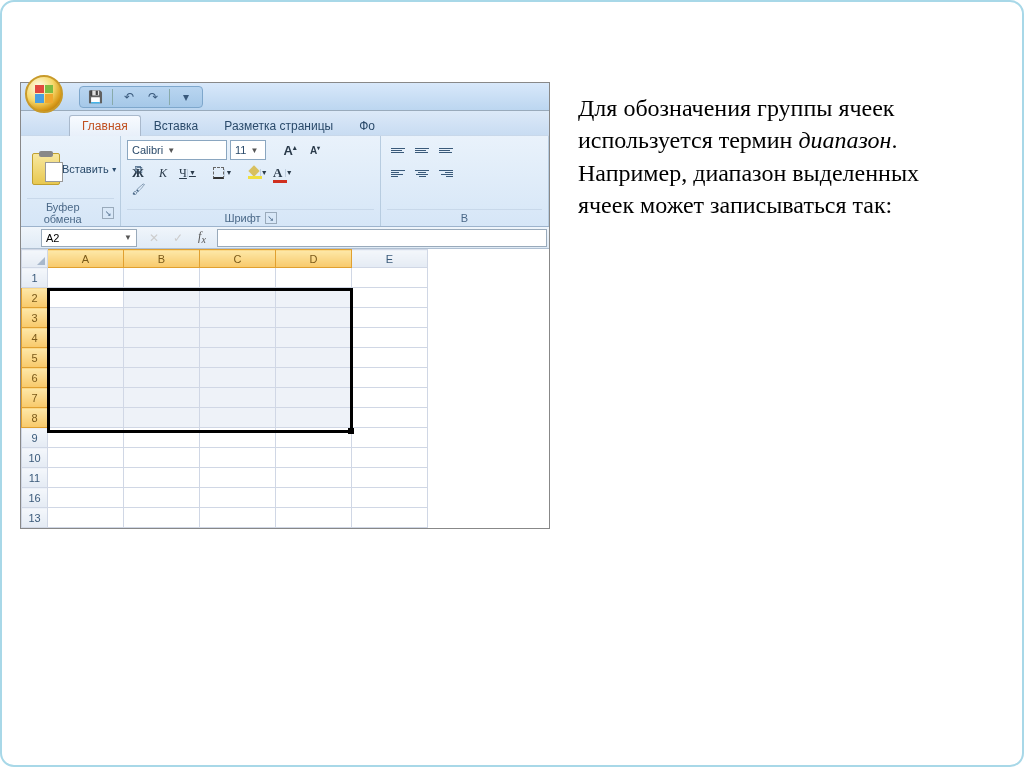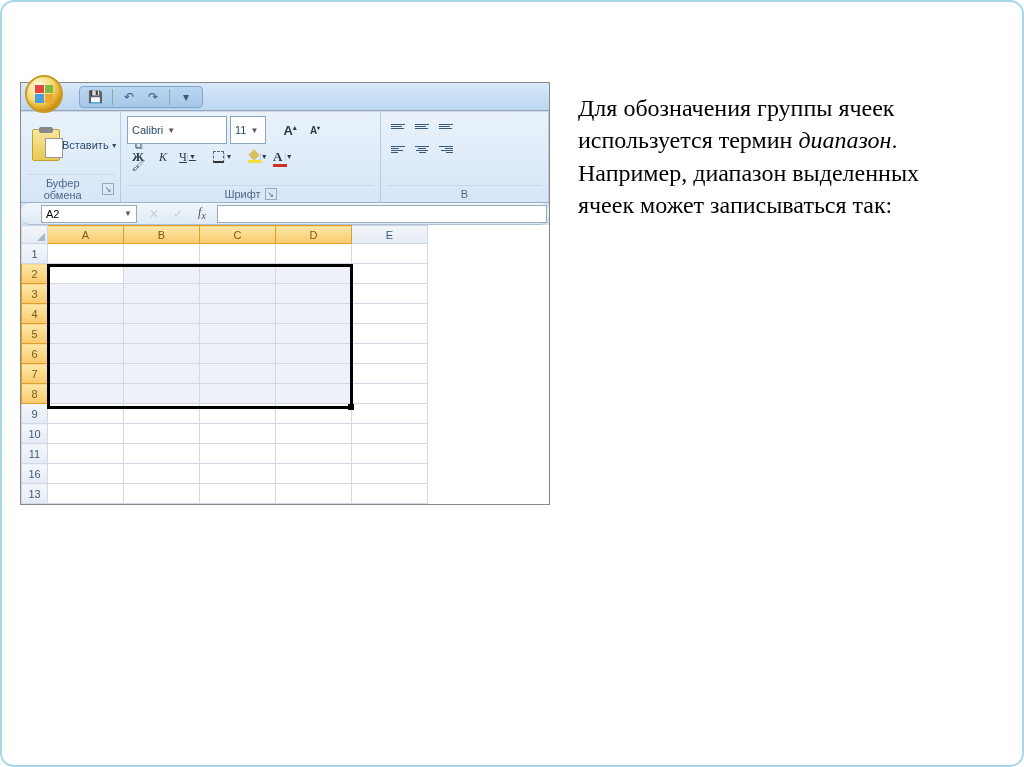--- a/index.html
+++ b/index.html
@@ -109,21 +109,21 @@
   }
   .clipboard-grp .top{display:flex;gap:4px;}
   .paste-btn{display:flex;flex-direction:row;align-items:center;gap:2px;padding:2px 4px;border:1px solid transparent;border-radius:3px;}
   .paste-icon{width:28px;height:32px;background:linear-gradient(#f8e8a0,#e8c850);border:1px solid #c0a030;border-radius:2px;position:relative;}
   .paste-icon:before{content:"";position:absolute;top:-3px;left:6px;width:14px;height:6px;background:#888;border-radius:2px;}
   .paste-icon:after{content:"";position:absolute;bottom:2px;right:-4px;width:16px;height:18px;background:#fff;border:1px solid #999;}
   .small-btns{display:flex;flex-direction:column;gap:2px;margin-left:2px;}
   .small-btn{width:20px;height:18px;border:1px solid transparent;border-radius:2px;display:flex;align-items:center;justify-content:center;font-size:11px;color:#3a5a7a;}
   .font-grp .top{display:flex;flex-direction:column;gap:3px;}
   .font-row{display:flex;gap:3px;align-items:center;}
-  .combo{background:#fff;border:1px solid #8aa6c0;height:28px;display:flex;align-items:center;padding:0 4px;font-size:11px;gap:4px;}
+  .combo{background:#fff;border:1px solid #8aa6c0;height:20px;display:flex;align-items:center;padding:0 4px;font-size:11px;gap:4px;}
   .combo .dd{font-size:8px;color:#555;}
   .fname{width:100px;}
   .fsize{width:36px;}
   .ribbon-btn{width:22px;height:20px;border:1px solid transparent;border-radius:2px;display:flex;align-items:center;justify-content:center;font-size:12px;font-family:"Times New Roman",serif;color:#2a3a4a;}
   .ribbon-btn.b{font-weight:bold;}
   .ribbon-btn.i{font-style:italic;}
   .ribbon-btn.u{text-decoration:underline;}
   .split{display:flex;}
   .split .dd{width:10px;font-size:7px;display:flex;align-items:center;justify-content:center;border-left:1px solid #c0d0e0;}
   .border-ic{width:12px;height:12px;border:1px dashed #666;border-bottom:2px solid #333;}
@@ -137,21 +137,21 @@
   .shrink-ic{font-size:10px;}
   .align-grp .top{display:flex;flex-direction:column;gap:3px;}
   .align-row{display:flex;gap:2px;}
   .align-ic{display:flex;flex-direction:column;gap:1px;width:14px;}
   .align-ic span{height:1px;background:#3a5a7a;display:block;}
   .rsep{width:1px;background:#b7cce0;margin:4px 3px;}
   
   .formula-bar{
     height:22px;background:linear-gradient(#f0f5fb,#e0ebf6);
     border-bottom:1px solid #b0c0d2;
-    display:flex;align-items:center;font-size:11px;border-radius:9px;
+    display:flex;align-items:center;font-size:11px;
   }
   .namebox{width:96px;background:#fff;border:1px solid #9ab;height:18px;margin:0 2px 0 20px;display:flex;align-items:center;padding:0 4px;justify-content:space-between;}
   .namebox .dd{font-size:8px;color:#555;}
   .fb-btns{display:flex;gap:2px;margin:0 4px;}
   .fb-btn{width:22px;height:18px;display:flex;align-items:center;justify-content:center;color:#888;font-size:12px;border:1px solid transparent;}
   .fx{font-style:italic;font-family:"Times New Roman";color:#555;}
   .formula-input{flex:1;background:#fff;border:1px solid #9ab;height:18px;margin-right:2px;}
   
   .grid-wrap{background:#fff;}
   .grid{border-collapse:collapse;font-size:11px;color:#333;table-layout:fixed;}
@@ -202,20 +202,26 @@
     </div>
     <div class="qat">
       <span class="ic">💾</span>
       <span class="sep"></span>
       <span class="ic">↶</span>
       <span class="ic">↷</span>
       <span class="sep"></span>
       <span class="ic">▾</span>
     </div>
   </div>
+  <div class="tabs-row">
+    <div class="tab active">Главная</div>
+    <div class="tab">Вставка</div>
+    <div class="tab">Разметка страницы</div>
+    <div class="tab">Фо</div>
+  </div>
   <div class="ribbon">
 
     <div class="ribbon-group clipboard-grp" style="width:100px;">
       <div class="top">
         <div class="paste-btn">
           <div class="paste-icon"></div>
           <span>Вставить</span>
           <span style="font-size:7px;">▼</span>
         </div>
         <div class="small-btns">

